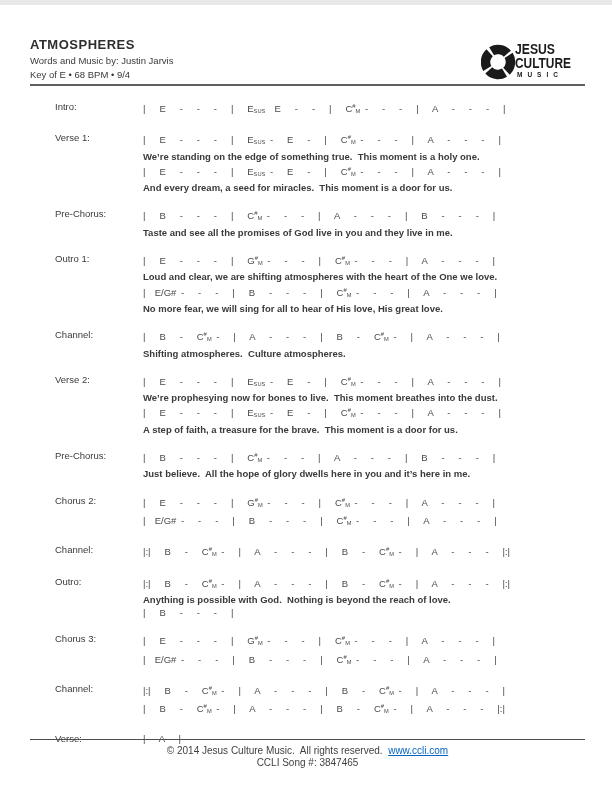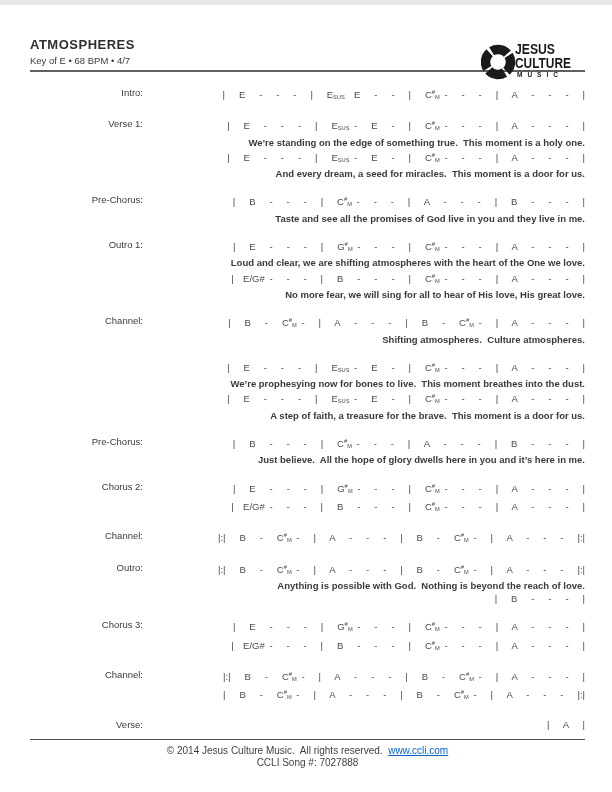--- a/index.html
+++ b/index.html
@@ -15,21 +15,21 @@
     padding:30px 27px 0 30px;
   }
   
   .hdr{position:relative;}
   .title{font-size:13px;font-weight:bold;letter-spacing:0.5px;color:#2e2e2e;margin:2px 0 3px 0;}
   .credits{font-size:9.5px;margin:0 0 3px 0;color:#3a3a3a;}
   .meta{font-size:9.5px;margin:0 0 4px 0;color:#3a3a3a;}
   .logo{position:absolute;top:0;right:2px;width:102px;height:50px;}
   .hdr-rule{border:none;border-top:2.5px solid #5f5f5f;margin:0 0 14px 0;}
   
-  .sections{margin-top:2px;text-align:right;}
+  .sections{margin-top:2px;}
   .section{display:flex;margin-bottom:13px;}
   .label{width:88px;min-width:88px;padding-left:25px;font-size:9.5px;color:#3a3a3a;line-height:13.3px;}
   .content{flex:1;}
   .chords{
     font-size:9.5px;line-height:13.3px;white-space:pre;
     word-spacing:2px;color:#4a4a4a;
   }
   .chords sup{font-size:0.62em;vertical-align:4px;letter-spacing:0;}
   .chords sub{font-size:0.60em;vertical-align:-1px;letter-spacing:0;}
   .lyric{font-size:9.5px;line-height:13.3px;white-space:pre;color:#3a3a3a;font-weight:bold;}
@@ -39,21 +39,22 @@
   .ftr-line{font-size:10px;color:#3f3f3f;line-height:12px;white-space:pre;}
   .ftr-link{color:#0563c1;text-decoration:underline;cursor:pointer;}
 </style>
 </head>
 <body>
 
 <div class="page">
 
   <div class="hdr">
     <div class="title">ATMOSPHERES</div>
-    <div class="meta">Key of E • 68 BPM • 4/7</div>
+    <div class="credits">Words and Music by: Justin Jarvis</div>
+    <div class="meta">Key of E • 68 BPM • 9/4</div>
 
     <svg class="logo" viewBox="0 0 102 50">
       <g>
         <circle cx="17" cy="25" r="12.5" fill="none" stroke="#1a1a1a" stroke-width="9.5" stroke-dasharray="17.1 2.5" transform="rotate(-32 17 25)"></circle>
       </g>
       <text x="34" y="17" font-size="14.5" font-weight="bold" fill="#1a1a1a" textLength="40" lengthAdjust="spacingAndGlyphs">JESUS</text>
       <text x="34" y="31" font-size="14.5" font-weight="bold" fill="#1a1a1a" textLength="56" lengthAdjust="spacingAndGlyphs">CULTURE</text>
       <text x="36" y="40" font-size="6.5" font-weight="bold" fill="#1a1a1a" letter-spacing="5">MUSIC</text>
     </svg>
 
@@ -93,20 +94,21 @@
         </div>
       </div>
       <div class="section">
         <div class="label">Channel:</div>
         <div class="content">
           <div class="chords">|   B   -   C<sup>#</sup><sub>M</sub> -   |   A   -   -   -   |   B   -   C<sup>#</sup><sub>M</sub> -   |   A   -   -   -   |</div>
           <div class="lyric">Shifting atmospheres.  Culture atmospheres.</div>
         </div>
       </div>
       <div class="section">
+        <div class="label">Verse 2:</div>
         <div class="content">
           <div class="chords">|   E   -   -   -   |   E<sub>SUS</sub> -   E   -   |   C<sup>#</sup><sub>M</sub> -   -   -   |   A   -   -   -   |</div>
           <div class="lyric">We’re prophesying now for bones to live.  This moment breathes into the dust.</div>
           <div class="chords">|   E   -   -   -   |   E<sub>SUS</sub> -   E   -   |   C<sup>#</sup><sub>M</sub> -   -   -   |   A   -   -   -   |</div>
           <div class="lyric">A step of faith, a treasure for the brave.  This moment is a door for us.</div>
         </div>
       </div>
       <div class="section">
         <div class="label">Pre-Chorus:</div>
         <div class="content">
@@ -153,16 +155,16 @@
         <div class="label">Verse:</div>
         <div class="content">
           <div class="chords">|   A   |</div>
         </div>
       </div>
     </div>
 
   <div class="footer">
     <hr class="ftr-rule">
     <div class="ftr-line"><span>© 2014 Jesus Culture Music.  All rights reserved.  </span><a class="ftr-link">www.ccli.com</a></div>
-    <div class="ftr-line">CCLI Song #: 7027888</div>
+    <div class="ftr-line">CCLI Song #: 3847465</div>
   </div>
 
 </div>
 
 </body></html>

